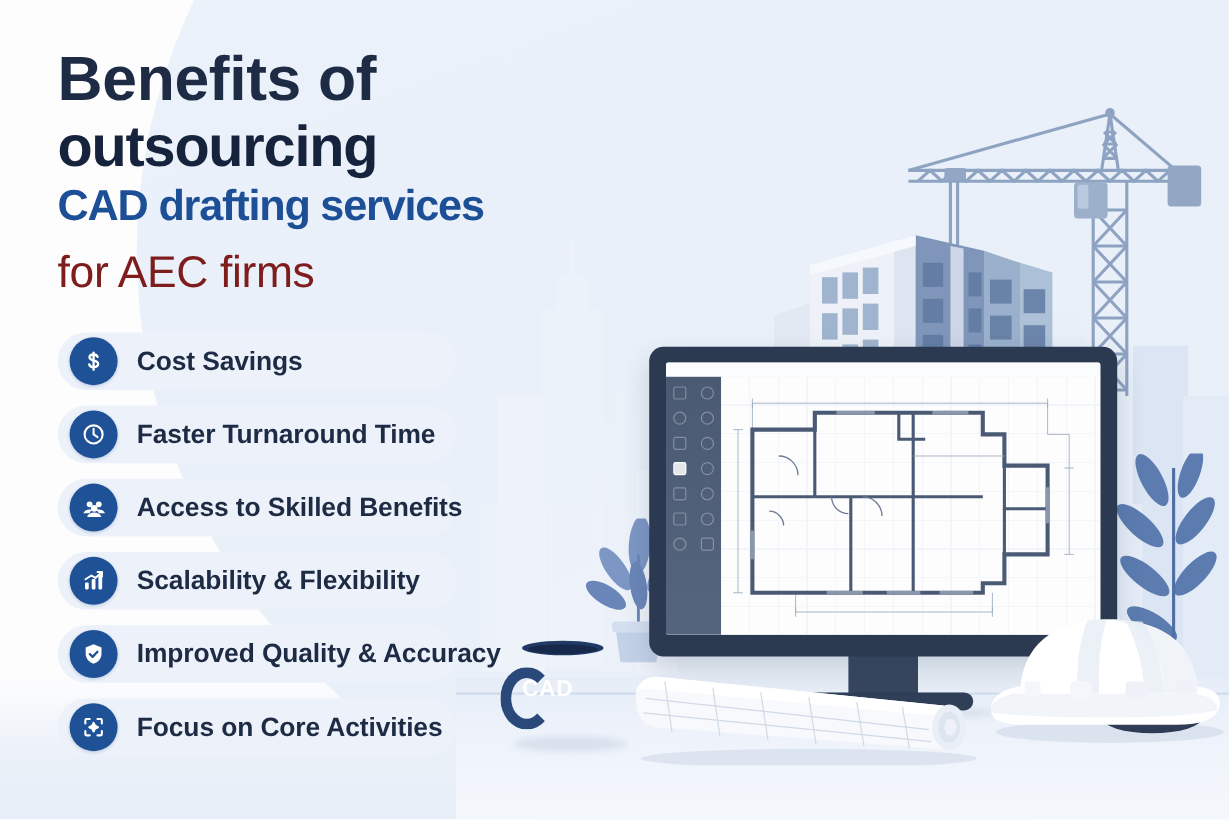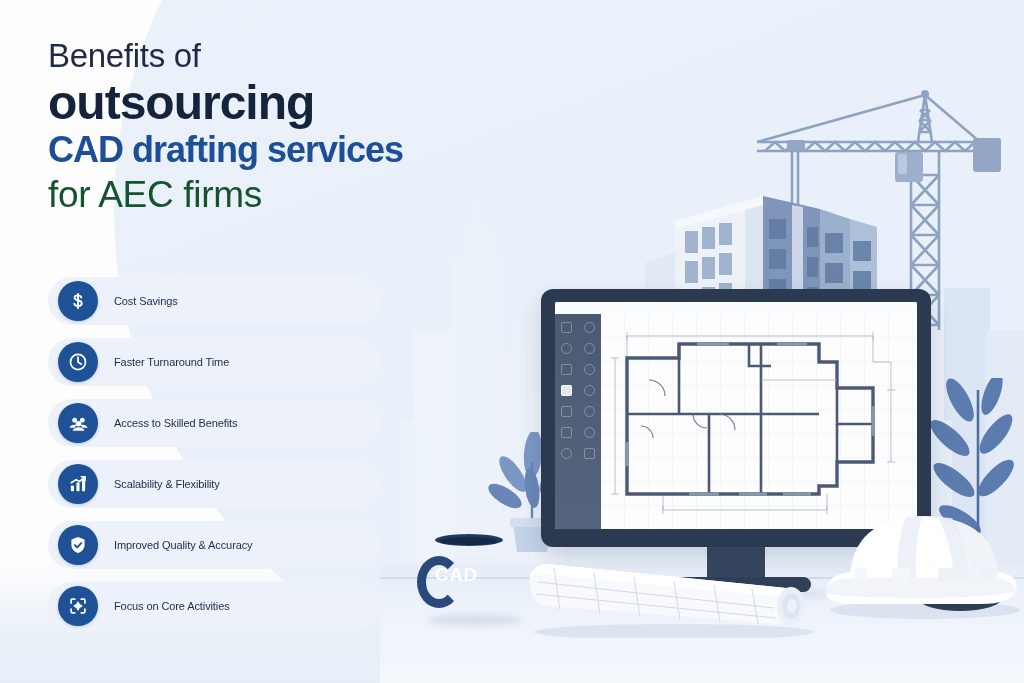--- a/index.html
+++ b/index.html
@@ -41,41 +41,41 @@
   .sk5{left:400px;top:420px;width:22px;height:140px;background:#eff4fb;}
 
   
   .rs1{position:absolute;left:944px;top:288px;width:46px;height:290px;background:#dbe5f4;}
   .rs2{position:absolute;left:986px;top:330px;width:38px;height:250px;background:#e3ebf7;}
   .rs3{position:absolute;left:922px;top:420px;width:30px;height:160px;background:#e6edf8;}
   .rs4{position:absolute;left:876px;top:262px;width:28px;height:200px;background:#e9eff8;}
 
   
   .headline{position:absolute;left:48px;top:38px;width:600px;}
-  .h-l1{font-size:33px;font-weight:400;color:#1e2b44;letter-spacing:-.3px;line-height:1.08;}
+  .h-l1{font-size:52px;font-weight:700;color:#1e2b44;letter-spacing:-.3px;line-height:1.08;}
   .h-l2{font-size:48px;font-weight:700;color:#16233c;letter-spacing:-1px;line-height:1.12;margin-top:2px;}
   .h-l3{font-size:36px;font-weight:700;color:#1d4f96;letter-spacing:-1px;line-height:1.12;margin-top:1px;}
-  .h-l4{font-size:37px;font-weight:400;color:#14532d;letter-spacing:-.3px;line-height:1.1;margin-top:4px;}
+  .h-l4{font-size:37px;font-weight:400;color:#7f1d1d;letter-spacing:-.3px;line-height:1.1;margin-top:16px;}
 
   
   .benefits{position:absolute;left:48px;top:277px;width:332px;}
   .pill{
     position:relative;display:flex;align-items:center;
     height:48px;margin-bottom:13px;border-radius:26px;
     background:#edf2fa;
   }
   .badge{
     position:absolute;left:10px;top:50%;transform:translateY(-50%);
     width:40px;height:40px;border-radius:50%;
     background:#1f5197;display:flex;align-items:center;justify-content:center;
     box-shadow:0 1px 3px rgba(31,81,151,.25);
   }
   .badge svg{display:block;}
   .pill-label{
-    margin-left:66px;font-size:11px;color:#1e2b44;font-weight:400;
+    margin-left:66px;font-size:22px;color:#1e2b44;font-weight:700;
     letter-spacing:-.1px;white-space:nowrap;
   }
 
   
   .crane{position:absolute;left:735px;top:80px;width:290px;height:250px;}
 
   
   .building{position:absolute;left:645px;top:183px;width:235px;height:135px;}
 
   

